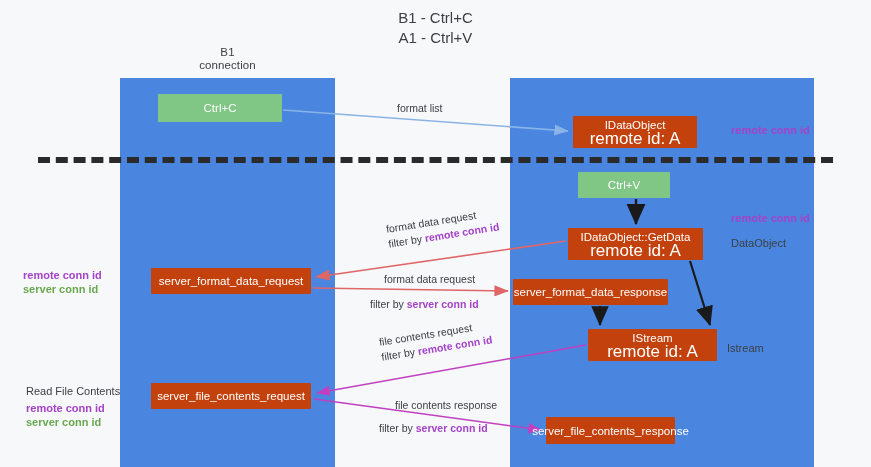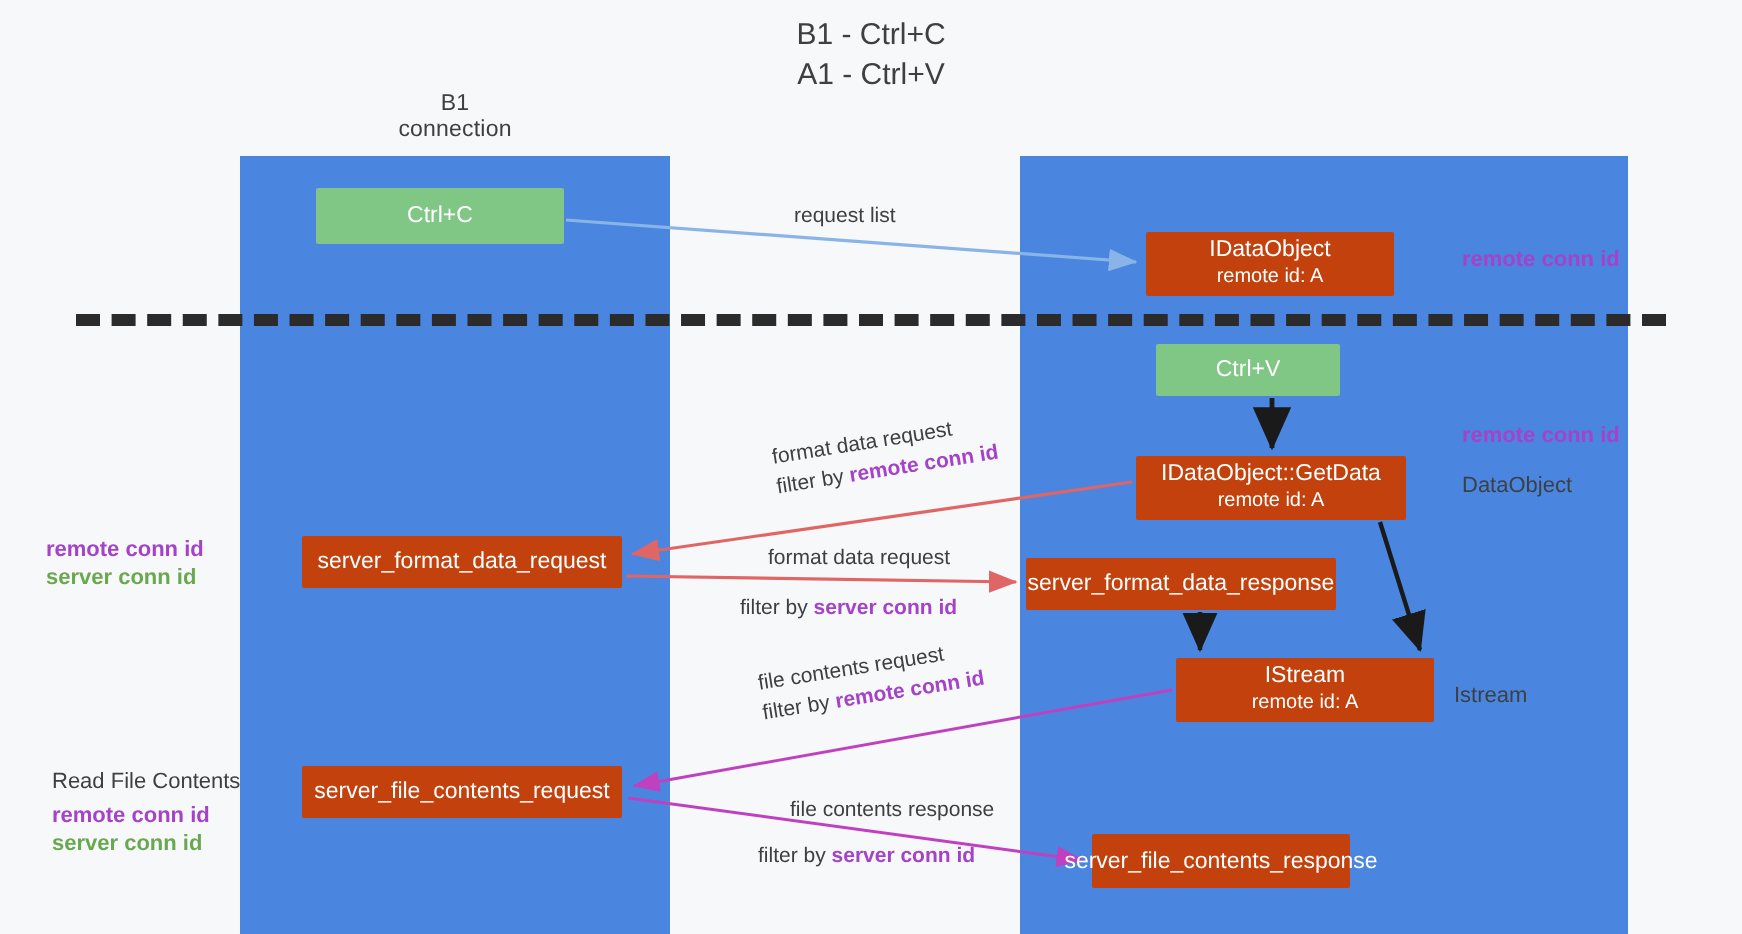--- a/index.html
+++ b/index.html
@@ -64,21 +64,21 @@
     align-items: center;
     justify-content: center;
     color: #ffffff;
     font-size: 11.5px;
     line-height: 14px;
     text-align: center;
     border-radius: 1px;
   }
   .box.green { background: #80c684; }
   .box.orange { background: #c2410c; }
-  .box .sub { font-size: 10px; }
+  .box .sub { font-size: 17px; }
 
   #box-ctrlc  { left: 158px; top: 94px;  width: 124px; height: 28px; }
   #box-idataobject { left: 573px; top: 116px; width: 124px; height: 32px; }
   #box-ctrlv  { left: 578px; top: 172px; width: 92px; height: 26px; justify-content: center; }
   #box-getdata{ left: 568px; top: 228px; width: 135px; height: 32px; }
   #box-sfdreq { left: 151px; top: 268px; width: 160px; height: 26px; }
   #box-sfdres { left: 513px; top: 279px; width: 155px; height: 26px; }
   #box-istream{ left: 588px; top: 329px; width: 129px; height: 32px; }
   #box-sfcreq { left: 151px; top: 383px; width: 160px; height: 26px; }
   #box-sfcres { left: 546px; top: 417px; width: 129px; height: 27px; }
@@ -226,21 +226,21 @@
 
   <div class="box orange" id="box-sfcreq">
     <span>server_file_contents_request</span>
   </div>
 
   <div class="box orange" id="box-sfcres">
     <span>server_file_contents_response</span>
   </div>
 
   <div class="edge-label" id="el-format-list">
-    <span>request list</span>
+    <span>format list</span>
   </div>
 
   <div class="edge-label" id="el-fdreq">
     <span class="rot">format data request</span>
     <span class="rot"><span>filter by</span> <span class="purple">remote conn id</span></span>
   </div>
 
   <div class="edge-label" id="el-fdres">
     <span>format data request</span>
   </div>

